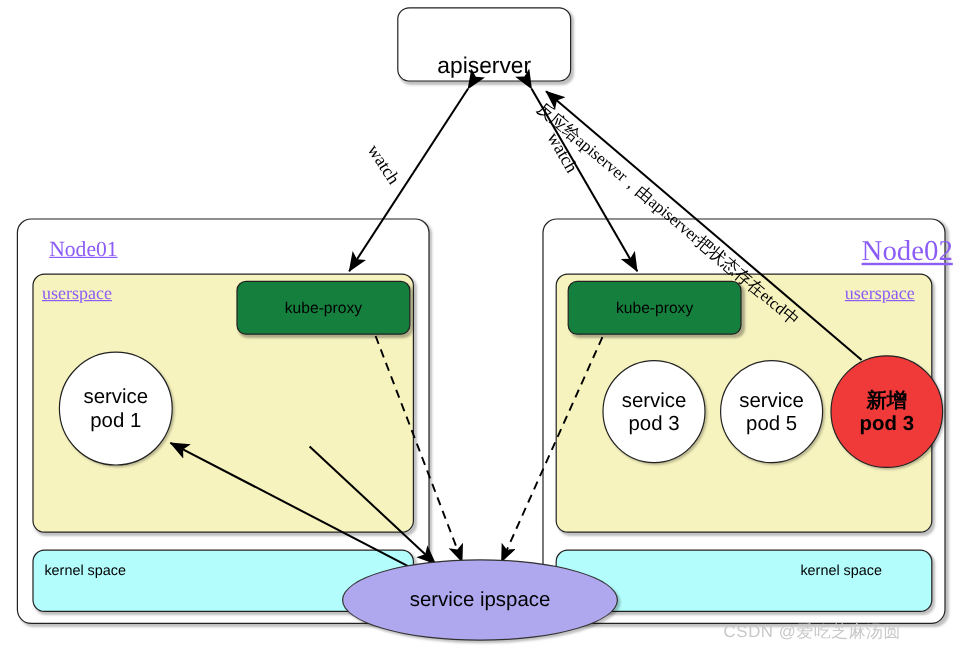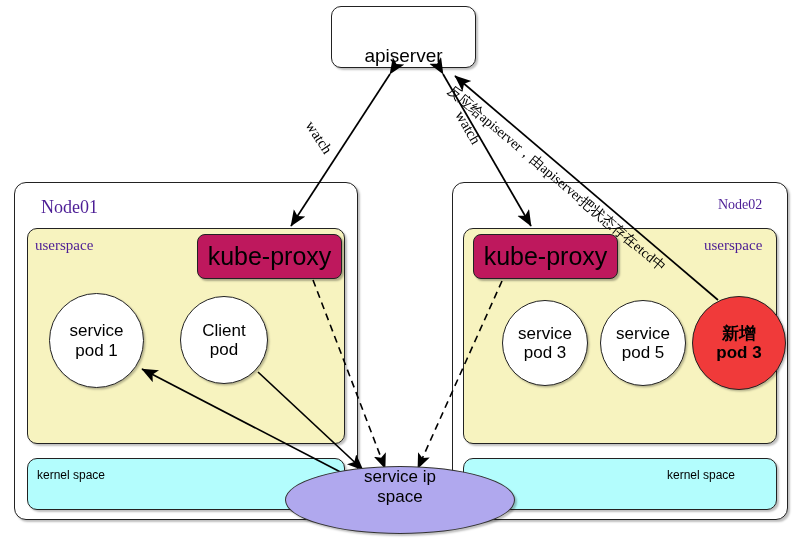--- a/index.html
+++ b/index.html
@@ -51,34 +51,35 @@
   .apiserver {
     background: #ffffff;
     box-shadow: 2px 2px 2px rgba(0,0,0,0.25);
     display: flex;
     align-items: flex-end;
     justify-content: center;
     font-size: 19px;
     color: #000;
   }
   .kube-proxy {
-    background: #be185d;
+    background: #15803d;
     box-shadow: 2px 2px 2px rgba(0,0,0,0.3);
     display: flex;
     align-items: center;
     justify-content: center;
-    font-size: 25px;
+    font-size: 13px;
     color: #000;
   }
   .serif-label {
     position: absolute;
     font-family: "Liberation Serif", "DejaVu Serif", serif;
     font-size: 17px;
-    color: #4c1d95;
-    white-space: nowrap;
+    color: #8b5cf6;
+    white-space: nowrap;
+    text-decoration: underline;
   }
   .sans-label {
     position: absolute;
     font-family: "Liberation Sans", sans-serif;
     font-size: 12px;
     color: #000;
     white-space: nowrap;
   }
   .pod {
     position: absolute;
@@ -99,22 +100,23 @@
   .pod.new-pod { background: #f03a3a; }
   .pod .pl { display: block; }
 
   .ipvs {
     position: absolute;
     box-sizing: border-box;
     border: 1.4px solid #333333;
     border-radius: 50%;
     background: #b0a8ee;
     display: flex;
-    flex-direction: column;
+    flex-direction: row;
     align-items: center;
+    justify-content: center;
     font-size: 17px;
     line-height: 1.15;
     color: #000;
     text-align: center;
     box-shadow: 2px 2px 2px rgba(0,0,0,0.25);
   }
   .arrow-label {
     position: absolute;
     font-family: "Liberation Serif", "DejaVu Serif", serif;
     font-size: 15px;
@@ -144,30 +146,26 @@
 
   <div class="box rounded-sm kube-proxy" style="left:197px; top:234px; width:145px; height:45px;">
     <span>kube-proxy</span>
   </div>
 
   <div class="pod" style="left:49px; top:293px; width:95px; height:95px;">
     <span class="pl">service</span>
     <span class="pl">pod 1</span>
   </div>
 
-  <div class="pod" style="left:180px; top:296px; width:88px; height:88px;">
-    <span class="pl">Client</span>
-    <span class="pl">pod</span>
-  </div>
 
   <div class="box rounded-md kernelspace" style="left:27px; top:458px; width:318px; height:52px;"></div>
   <div class="sans-label" style="left:37px; top:468px;">kernel space</div>
 
   <div class="box rounded-lg node-outer" style="left:452px; top:182px; width:336px; height:338px;"></div>
-  <div class="serif-label" style="left:718px; top:197px; font-size:14px;">Node02</div>
+  <div class="serif-label" style="left:718px; top:197px; font-size:24px;">Node02</div>
 
   <div class="box rounded-md userspace" style="left:463px; top:228px; width:314px; height:216px;"></div>
   <div class="serif-label" style="left:704px; top:237px; font-size:15px;">userspace</div>
 
   <div class="box rounded-sm kube-proxy" style="left:473px; top:234px; width:145px; height:45px;">
     <span>kube-proxy</span>
   </div>
 
   <div class="pod" style="left:502px; top:300px; width:86px; height:86px;">
     <span class="pl">service</span>
@@ -223,14 +221,15 @@
 
     <line x1="502" y1="281" x2="418" y2="468" stroke="#000" stroke-width="1.6" stroke-dasharray="7,5" marker-end="url(#ahd)"></line>
   </svg>
 
   <div class="arrow-label" style="left:316px; top:118px; transform: rotate(57deg); z-index:25;">watch</div>
 
   <div class="arrow-label" style="left:466px; top:108px; transform: rotate(60deg); z-index:25;">watch</div>
 
   <div class="arrow-label" style="left:455px; top:82px; transform: rotate(40deg); font-size:14px; z-index:25;">反应给apiserver，由apiserver把状态存在etcd中</div>
 
+  <div class="watermark" style="left:603px; top:518px; z-index:40;">CSDN @爱吃芝麻汤圆</div>
 
 </div>
 
 </body></html>

